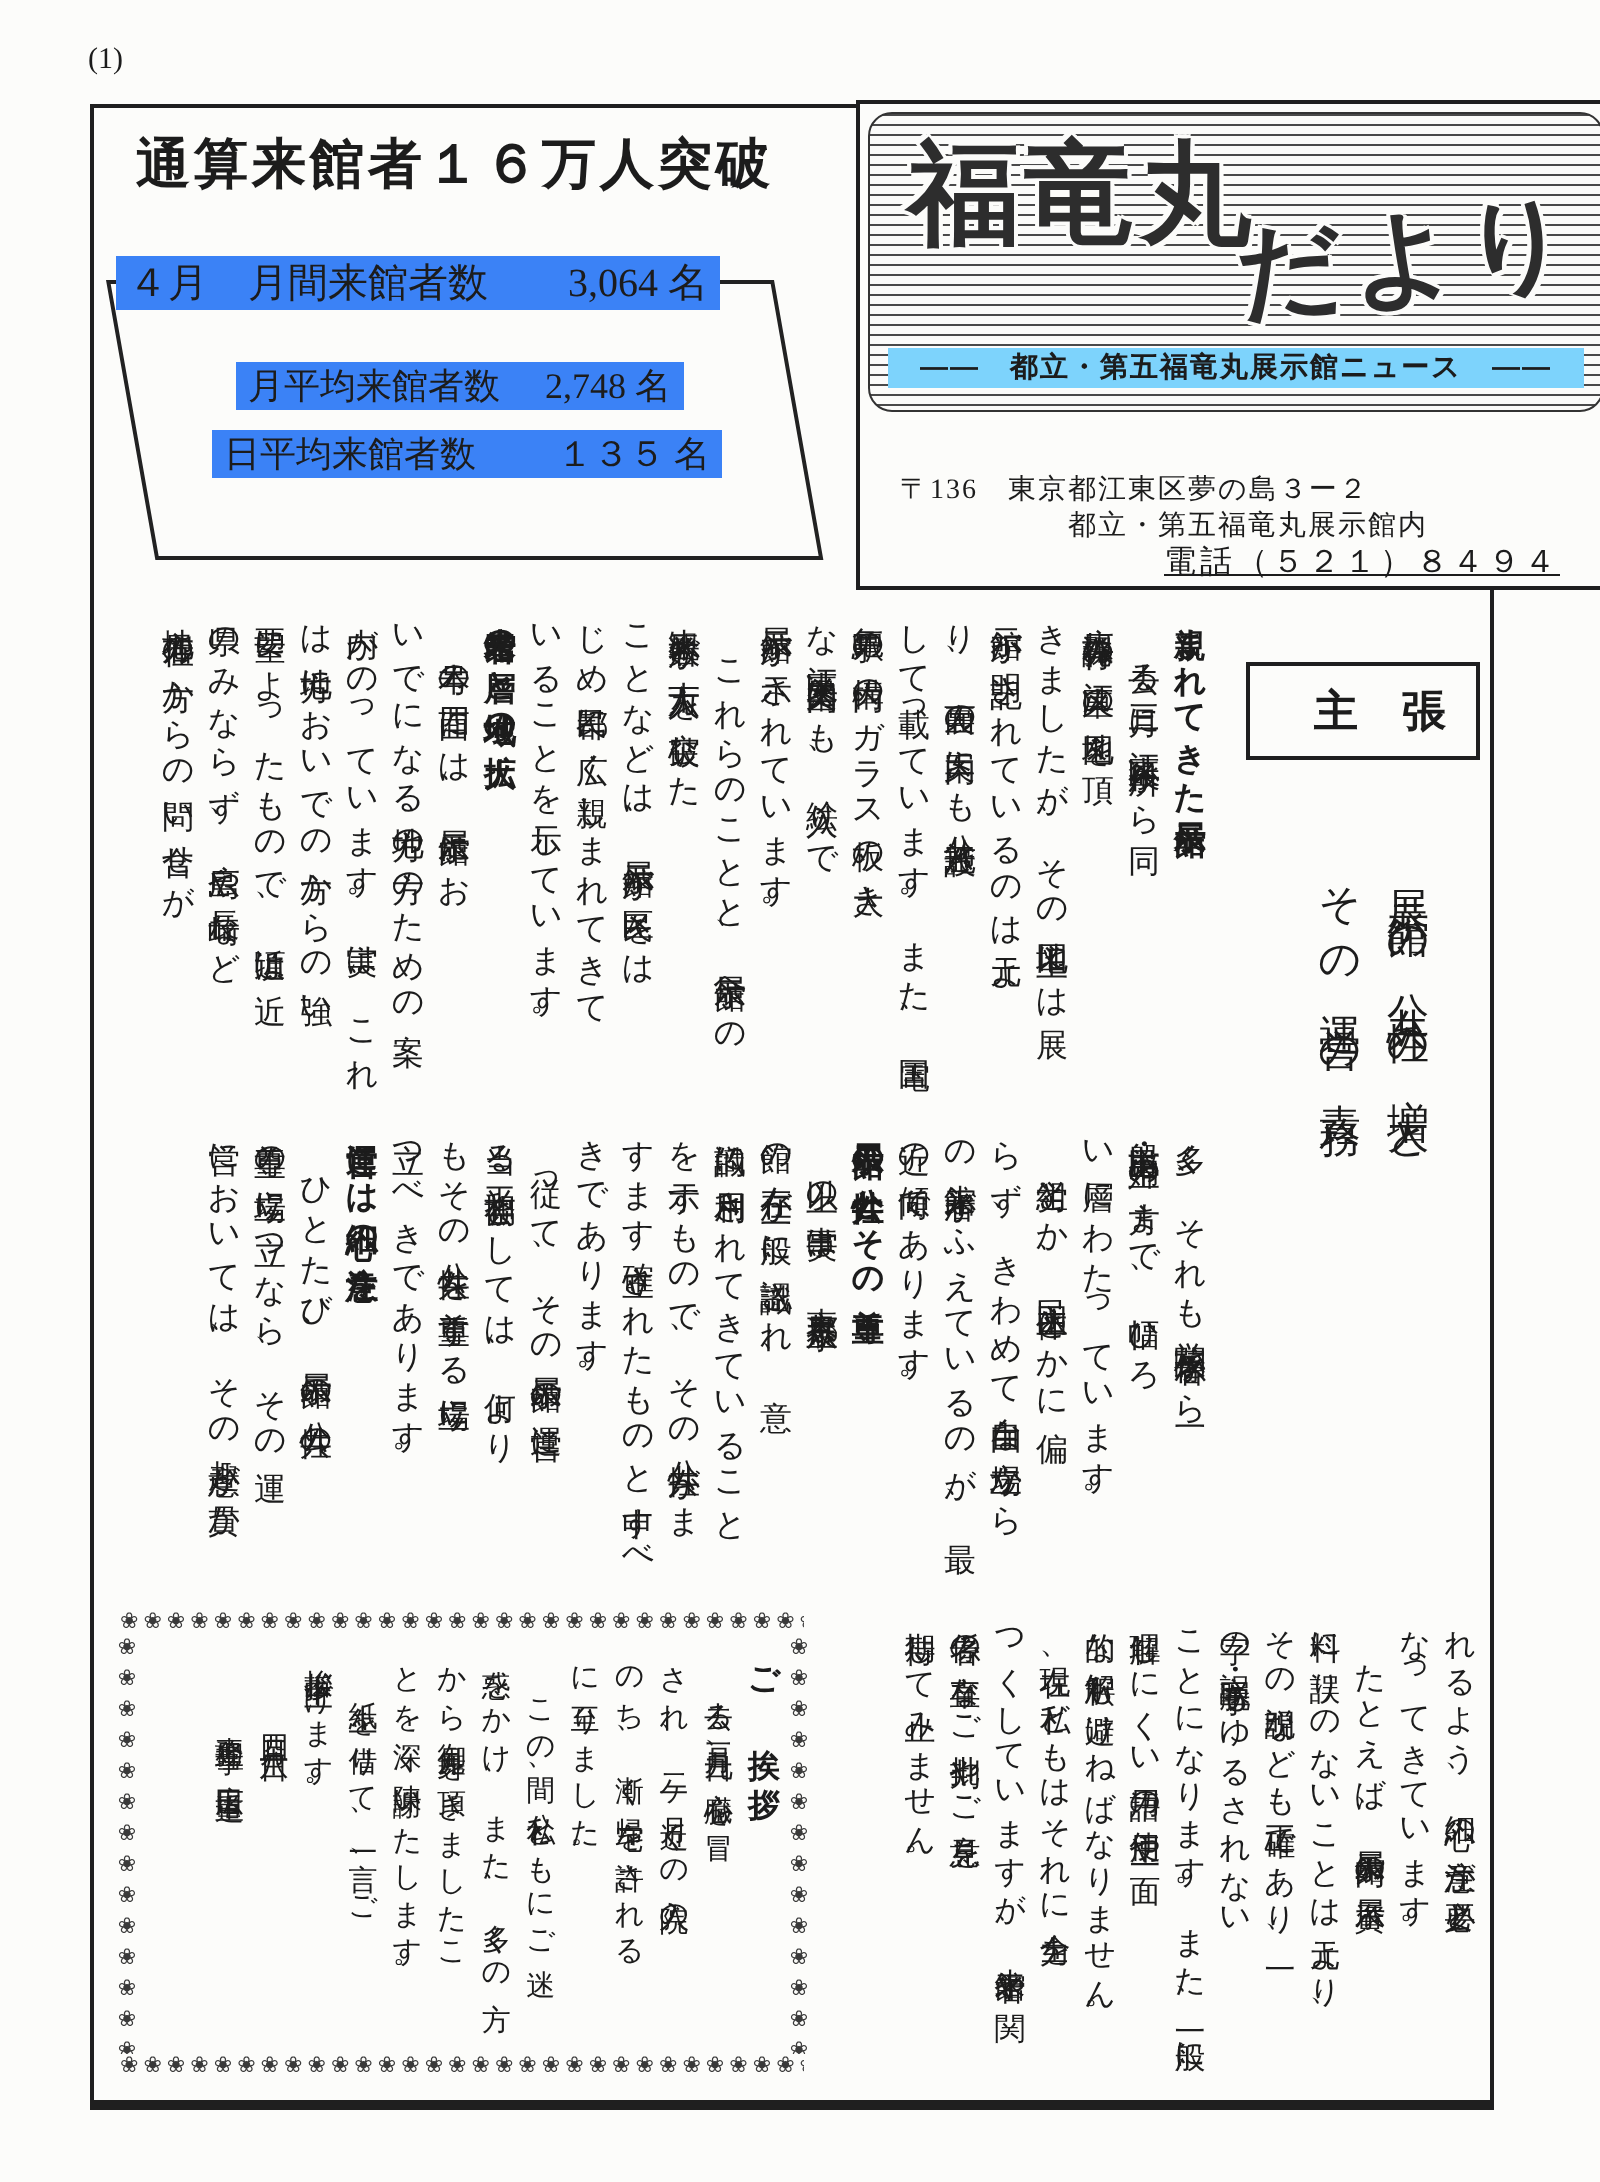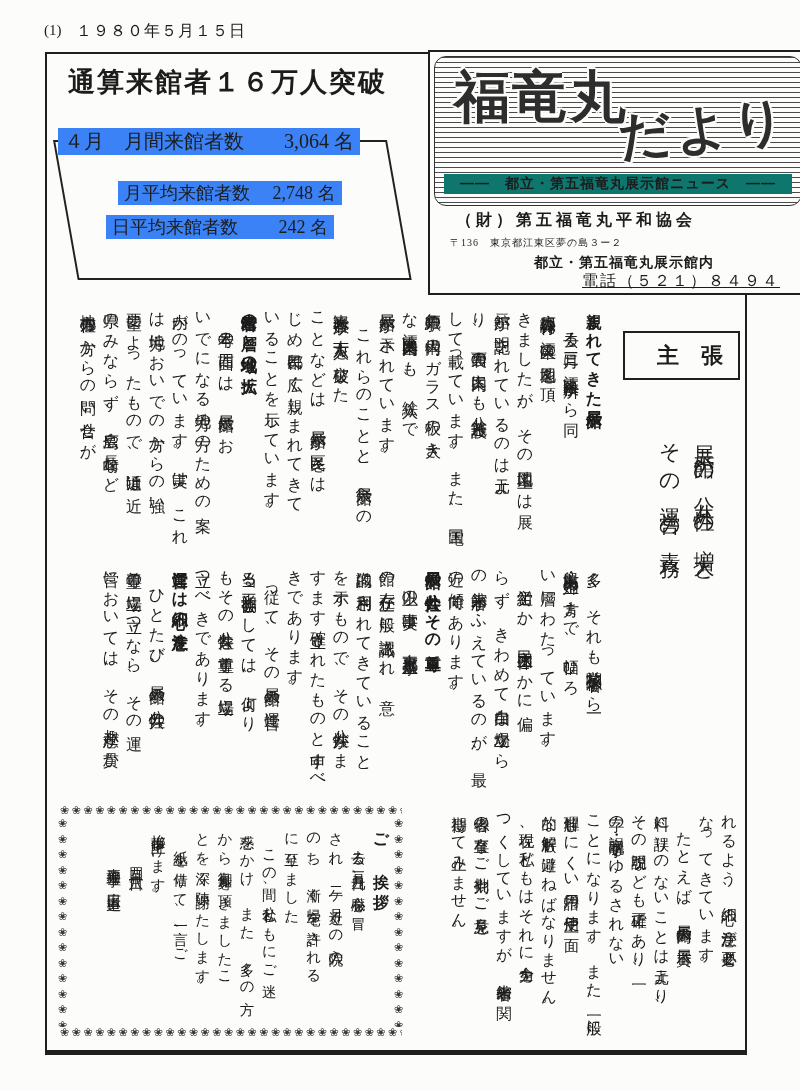--- a/index.html
+++ b/index.html
@@ -28,26 +28,26 @@
 
   
   #logo-box{left:428px;top:50px;width:376px;height:241px;background:#fcfcfa;border:2px solid #1f1f1f;}
   #logo-stripes{position:absolute;left:4px;top:4px;right:4px;height:148px;border:1.5px solid #333;
       border-radius:12px;background:repeating-linear-gradient(to bottom,#4a4a4a 0,#4a4a4a 1.2px,transparent 1.2px,transparent 5px);}
   #logo-title-1{left:24px;top:8px;font-size:56px;font-weight:bold;letter-spacing:2px;color:#2d2d2d;
       text-shadow:-2px 0 0 #fcfcfa,2px 0 0 #fcfcfa,0 -2px 0 #fcfcfa,0 2px 0 #fcfcfa,2px 2px 0 #fcfcfa,-2px -2px 0 #fcfcfa;}
   #logo-title-2{left:188px;top:42px;font-size:52px;font-weight:bold;letter-spacing:4px;color:#2d2d2d;
       transform:rotate(-6deg);
       text-shadow:-2px 0 0 #fcfcfa,2px 0 0 #fcfcfa,0 -2px 0 #fcfcfa,0 2px 0 #fcfcfa,2px 2px 0 #fcfcfa,-2px -2px 0 #fcfcfa;}
-  #logo-subtitle{left:14px;right:14px;top:122px;text-align:center;background:#0f766e;font-size:14px;
+  #logo-subtitle{left:14px;right:14px;top:122px;text-align:center;background:#7dd3fc;font-size:14px;
       font-weight:bold;letter-spacing:1px;padding:1px 0;
       font-family:"Liberation Sans","DejaVu Sans",sans-serif;}
   #logo-org{left:26px;top:158px;font-size:16px;font-weight:bold;letter-spacing:4px;}
-  #logo-addr1{left:20px;top:184px;font-size:10px;letter-spacing:1px;}
-  #logo-addr2{left:104px;top:202px;font-size:14px;letter-spacing:1px;font-weight:bold;}
+  #logo-addr1{left:20px;top:184px;font-size:14px;letter-spacing:1px;}
+  #logo-addr2{left:104px;top:202px;font-size:14px;letter-spacing:1px;}
   #logo-phone{left:152px;top:219px;font-size:16px;letter-spacing:2px;text-decoration:underline;}
 
   
   #shucho-box{left:623px;top:331px;width:96px;height:45px;border:2px solid #1f1f1f;
       text-align:center;line-height:45px;font-size:22px;font-weight:bold;
       font-family:"Liberation Sans","DejaVu Sans",sans-serif;padding-left:17px;}
   #shucho-title{left:642px;top:428px;width:74px;height:345px;writing-mode:vertical-rl;
       font-size:21px;letter-spacing:7px;}
   #shucho-title .vcol{line-height:1.2;margin-left:9px;}
 
@@ -70,36 +70,34 @@
       font-size:14.5px;letter-spacing:2px;}
   #go-cols .vcol{line-height:1.05;margin-left:7px;}
   #go-cols .gh{font-size:16px;font-weight:bold;font-family:"Liberation Sans","DejaVu Sans",sans-serif;}
 </style>
 </head>
 <body>
 
 <div id="page">
 
   <span class="abs" id="hdr-pageno">(1)</span>
-  <span class="abs" id="hdr-date">１９８０年５月１５日</span>
 
   <div class="abs" id="frame"></div>
 
   <div class="abs" id="stats-headline">通算来館者１６万人突破</div>
   <div class="abs" id="stats-frame"></div>
   <div class="abs statline" id="stat-row1">４月　月間来館者数　　3,064 名</div>
   <div class="abs statline" id="stat-row2">月平均来館者数　 2,748 名</div>
-  <div class="abs statline" id="stat-row3">日平均来館者数　　 242 名</div>
+  <div class="abs statline" id="stat-row3">日平均来館者数　　 １３５ 名</div>
 
   <div class="abs" id="logo-box">
     <div id="logo-stripes"></div>
     <span class="abs" id="logo-title-1">福竜丸</span>
     <span class="abs" id="logo-title-2">だより</span>
     <div class="abs" id="logo-subtitle">――　都立・第五福竜丸展示館ニュース　――</div>
-    <div class="abs" id="logo-org">（財）第五福竜丸平和協会</div>
     <div class="abs" id="logo-addr1">〒136　東京都江東区夢の島３ー２</div>
     <div class="abs" id="logo-addr2">都立・第五福竜丸展示館内</div>
     <div class="abs" id="logo-phone">電話（５２１）８４９４</div>
   </div>
 
   <div class="abs" id="shucho-box">主　張</div>
   <div class="abs band" id="shucho-title">
       <div class="vcol">展示館の公共性の増大と</div>
       <div class="vcol">その運営の責務</div>
     </div>

